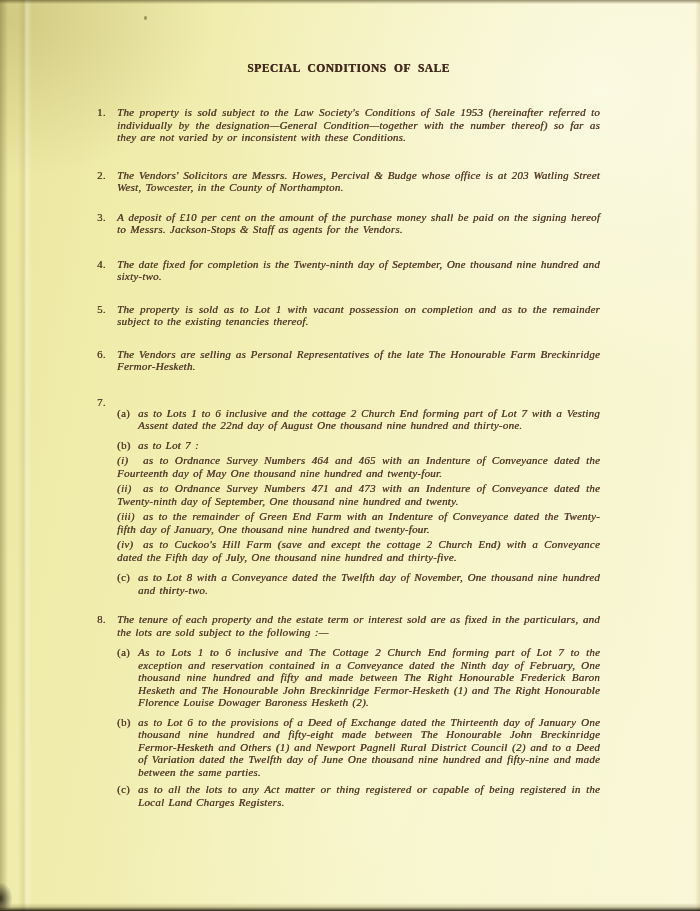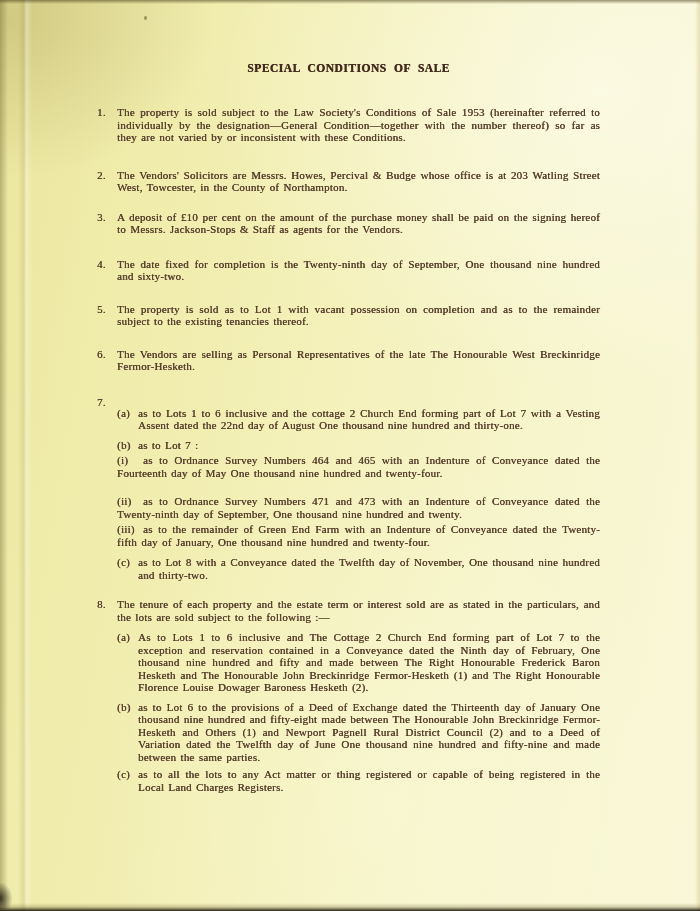--- a/index.html
+++ b/index.html
@@ -26,21 +26,21 @@
     background:linear-gradient(to right,rgba(125,113,52,0) 0,rgba(125,113,52,0.14) 40%,rgba(255,255,244,0.30) 62%,rgba(125,113,52,0) 100%);}
   .speck{position:absolute;left:144px;top:16px;width:3px;height:4px;border-radius:50%;
     background:rgba(96,84,42,0.55);}
 
   .content{
     position:absolute;left:97px;top:62px;width:503px;
     color:#57402d;font-size:11px;line-height:12.5px;
     letter-spacing:0.22px;word-spacing:1.2px;
     text-shadow:0.3px 0 0 currentColor;
   }
-  .content p{margin:0;text-align:justify;}
+  .content p{margin:0;text-align:justify;font-style:italic;}
   .title{
     margin:0;font-size:11.5px;line-height:13px;font-weight:bold;text-align:center;
     letter-spacing:0.5px;word-spacing:4px;color:#432b1e;text-shadow:0.4px 0 0 currentColor;
   }
   .item{display:flex;align-items:flex-start;}
   .num{flex:0 0 20px;}
   .body{flex:1;min-width:0;}
   .sub{display:flex;align-items:flex-start;}
   .lab{flex:0 0 21px;}
   .sbody{flex:1;min-width:0;}
@@ -82,55 +82,56 @@
       <p class="body">The date fixed for completion is the Twenty-ninth day of September, One thousand nine hundred and sixty-two.</p>
     </div>
 
     <div class="item" style="margin-top:20px">
       <span class="num">5.</span>
       <p class="body">The property is sold as to Lot 1 with vacant possession on completion and as to the remainder subject to the existing tenancies thereof.</p>
     </div>
 
     <div class="item" style="margin-top:20px">
       <span class="num">6.</span>
-      <p class="body">The Vendors are selling as Personal Representatives of the late The Honourable West Breckinridge Fermor-Hesketh.</p>
+      <p class="body">The Vendors are selling as Personal Representatives of the late The Honourable Farm Breckinridge Fermor-Hesketh.</p>
     </div>
 
     <div class="item" style="margin-top:23px">
       <span class="num">7.</span>
       <div class="body">
 
         <div class="sub" style="margin-top:11px">
           <span class="lab">(a)</span>
           <p class="sbody">as to Lots 1 to 6 inclusive and the cottage 2 Church End forming part of Lot 7 with a Vesting Assent dated the 22nd day of August One thousand nine hundred and thirty-one.</p>
         </div>
 
         <div class="sub" style="margin-top:7px">
           <span class="lab">(b)</span>
           <p class="sbody">as to Lot 7 :</p>
         </div>
 
         <p class="rom" style="margin-top:3px"><span class="rlab">(i)</span><span>as to Ordnance Survey Numbers 464 and 465 with an Indenture of Conveyance dated the Fourteenth day of May One thousand nine hundred and twenty-four.</span></p>
 
-        <p class="rom" style="margin-top:16px"><span class="rlab">(ii)</span><span>as to Ordnance Survey Numbers 471 and 473 with an Indenture of Conveyance dated the Twenty-ninth day of September, One thousand nine hundred and twenty.</span></p>
+        <p class="rom" style="margin-top:3px"><span class="rlab">(ii)</span><span>as to Ordnance Survey Numbers 471 and 473 with an Indenture of Conveyance dated the Twenty-ninth day of September, One thousand nine hundred and twenty.</span></p>
 
         <p class="rom" style="margin-top:3px"><span class="rlab">(iii)</span><span>as to the remainder of Green End Farm with an Indenture of Conveyance dated the Twenty-fifth day of January, One thousand nine hundred and twenty-four.</span></p>
 
+        <p class="rom" style="margin-top:3px"><span class="rlab">(iv)</span><span>as to Cuckoo's Hill Farm (save and except the cottage 2 Church End) with a Conveyance dated the Fifth day of July, One thousand nine hundred and thirty-five.</span></p>
 
         <div class="sub" style="margin-top:8px">
           <span class="lab">(c)</span>
           <p class="sbody">as to Lot 8 with a Conveyance dated the Twelfth day of November, One thousand nine hundred and thirty-two.</p>
         </div>
       </div>
     </div>
 
     <div class="item" style="margin-top:17px">
       <span class="num">8.</span>
       <div class="body">
-        <p>The tenure of each property and the estate term or interest sold are as stated in the particulars, and the lots are sold subject to the following :—</p>
+        <p>The tenure of each property and the estate term or interest sold are as fixed in the particulars, and the lots are sold subject to the following :—</p>
 
         <div class="sub" style="margin-top:8px">
           <span class="lab">(a)</span>
           <p class="sbody">As to Lots 1 to 6 inclusive and The Cottage 2 Church End forming part of Lot 7 to the exception and reservation contained in a Conveyance dated the Ninth day of February, One thousand nine hundred and fifty and made between The Right Honourable Frederick Baron Hesketh and The Honourable John Breckinridge Fermor-Hesketh (1) and The Right Honourable Florence Louise Dowager Baroness Hesketh (2).</p>
         </div>
 
         <div class="sub" style="margin-top:7px">
           <span class="lab">(b)</span>
           <p class="sbody">as to Lot 6 to the provisions of a Deed of Exchange dated the Thirteenth day of January One thousand nine hundred and fifty-eight made between The Honourable John Breckinridge Fermor-Hesketh and Others (1) and Newport Pagnell Rural District Council (2) and to a Deed of Variation dated the Twelfth day of June One thousand nine hundred and fifty-nine and made between the same parties.</p>
         </div>

